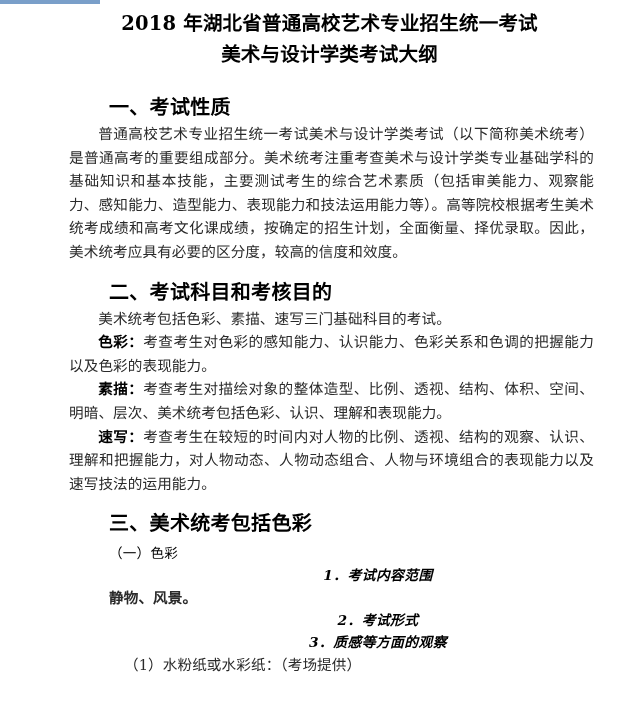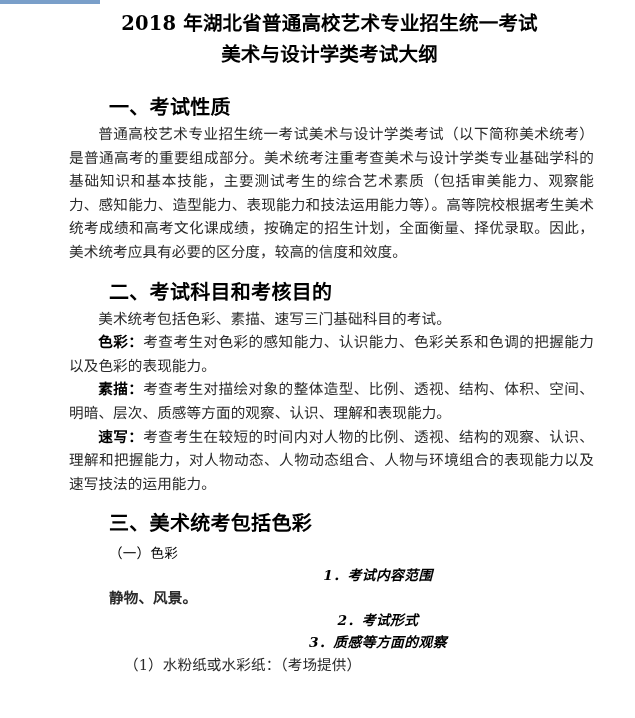--- a/index.html
+++ b/index.html
@@ -147,21 +147,21 @@
   <div class="gap-sm"></div>
   <p class="para para-indent">普通高校艺术专业招生统一考试美术与设计学类考试（以下简称美术统考）是普通高考的重要组成部分。美术统考注重考查美术与设计学类专业基础学科的基础知识和基本技能，主要测试考生的综合艺术素质（包括审美能力、观察能力、感知能力、造型能力、表现能力和技法运用能力等）。高等院校根据考生美术统考成绩和高考文化课成绩，按确定的招生计划，全面衡量、择优录取。因此，美术统考应具有必要的区分度，较高的信度和效度。</p>
 
   <h2 class="section-heading sh-spaced">二、考试科目和考核目的</h2>
   <div class="gap-sm"></div>
 
   <p class="para para-indent">美术统考包括色彩、素描、速写三门基础科目的考试。</p>
 
   <p class="para para-indent"><span class="lead">色彩</span><span class="lead">：</span><span>考查考生对色彩的感知能力、认识能力、色彩关系和色调的把握能力以及色彩的表现能力。</span></p>
 
-  <p class="para para-indent"><span class="lead">素描</span><span class="lead">：</span><span>考查考生对描绘对象的整体造型、比例、透视、结构、体积、空间、明暗、层次、质感等方面的观察、认识、理解和表现能力。</span></p>
+  <p class="para para-indent"><span class="lead">素描</span><span class="lead">：</span><span>考查考生对描绘对象的整体造型、比例、透视、结构、体积、空间、明暗、层次、美术统考包括色彩、认识、理解和表现能力。</span></p>
 
   <p class="para para-indent"><span class="lead">速写</span><span class="lead">：</span><span>考查考生在较短的时间内对人物的比例、透视、结构的观察、认识、理解和把握能力，对人物动态、人物动态组合、人物与环境组合的表现能力以及速写技法的运用能力。</span></p>
 
   <h2 class="section-heading sh-spaced">三、美术统考包括色彩</h2>
   <div class="gap-md"></div>
 
   <h3 class="sub-heading">（一）色彩</h3>
 
   <h4 class="num-heading"><span class="num">1．</span><span>考试内容范围</span></h4>
   <p class="sub-body">静物、风景。</p>

